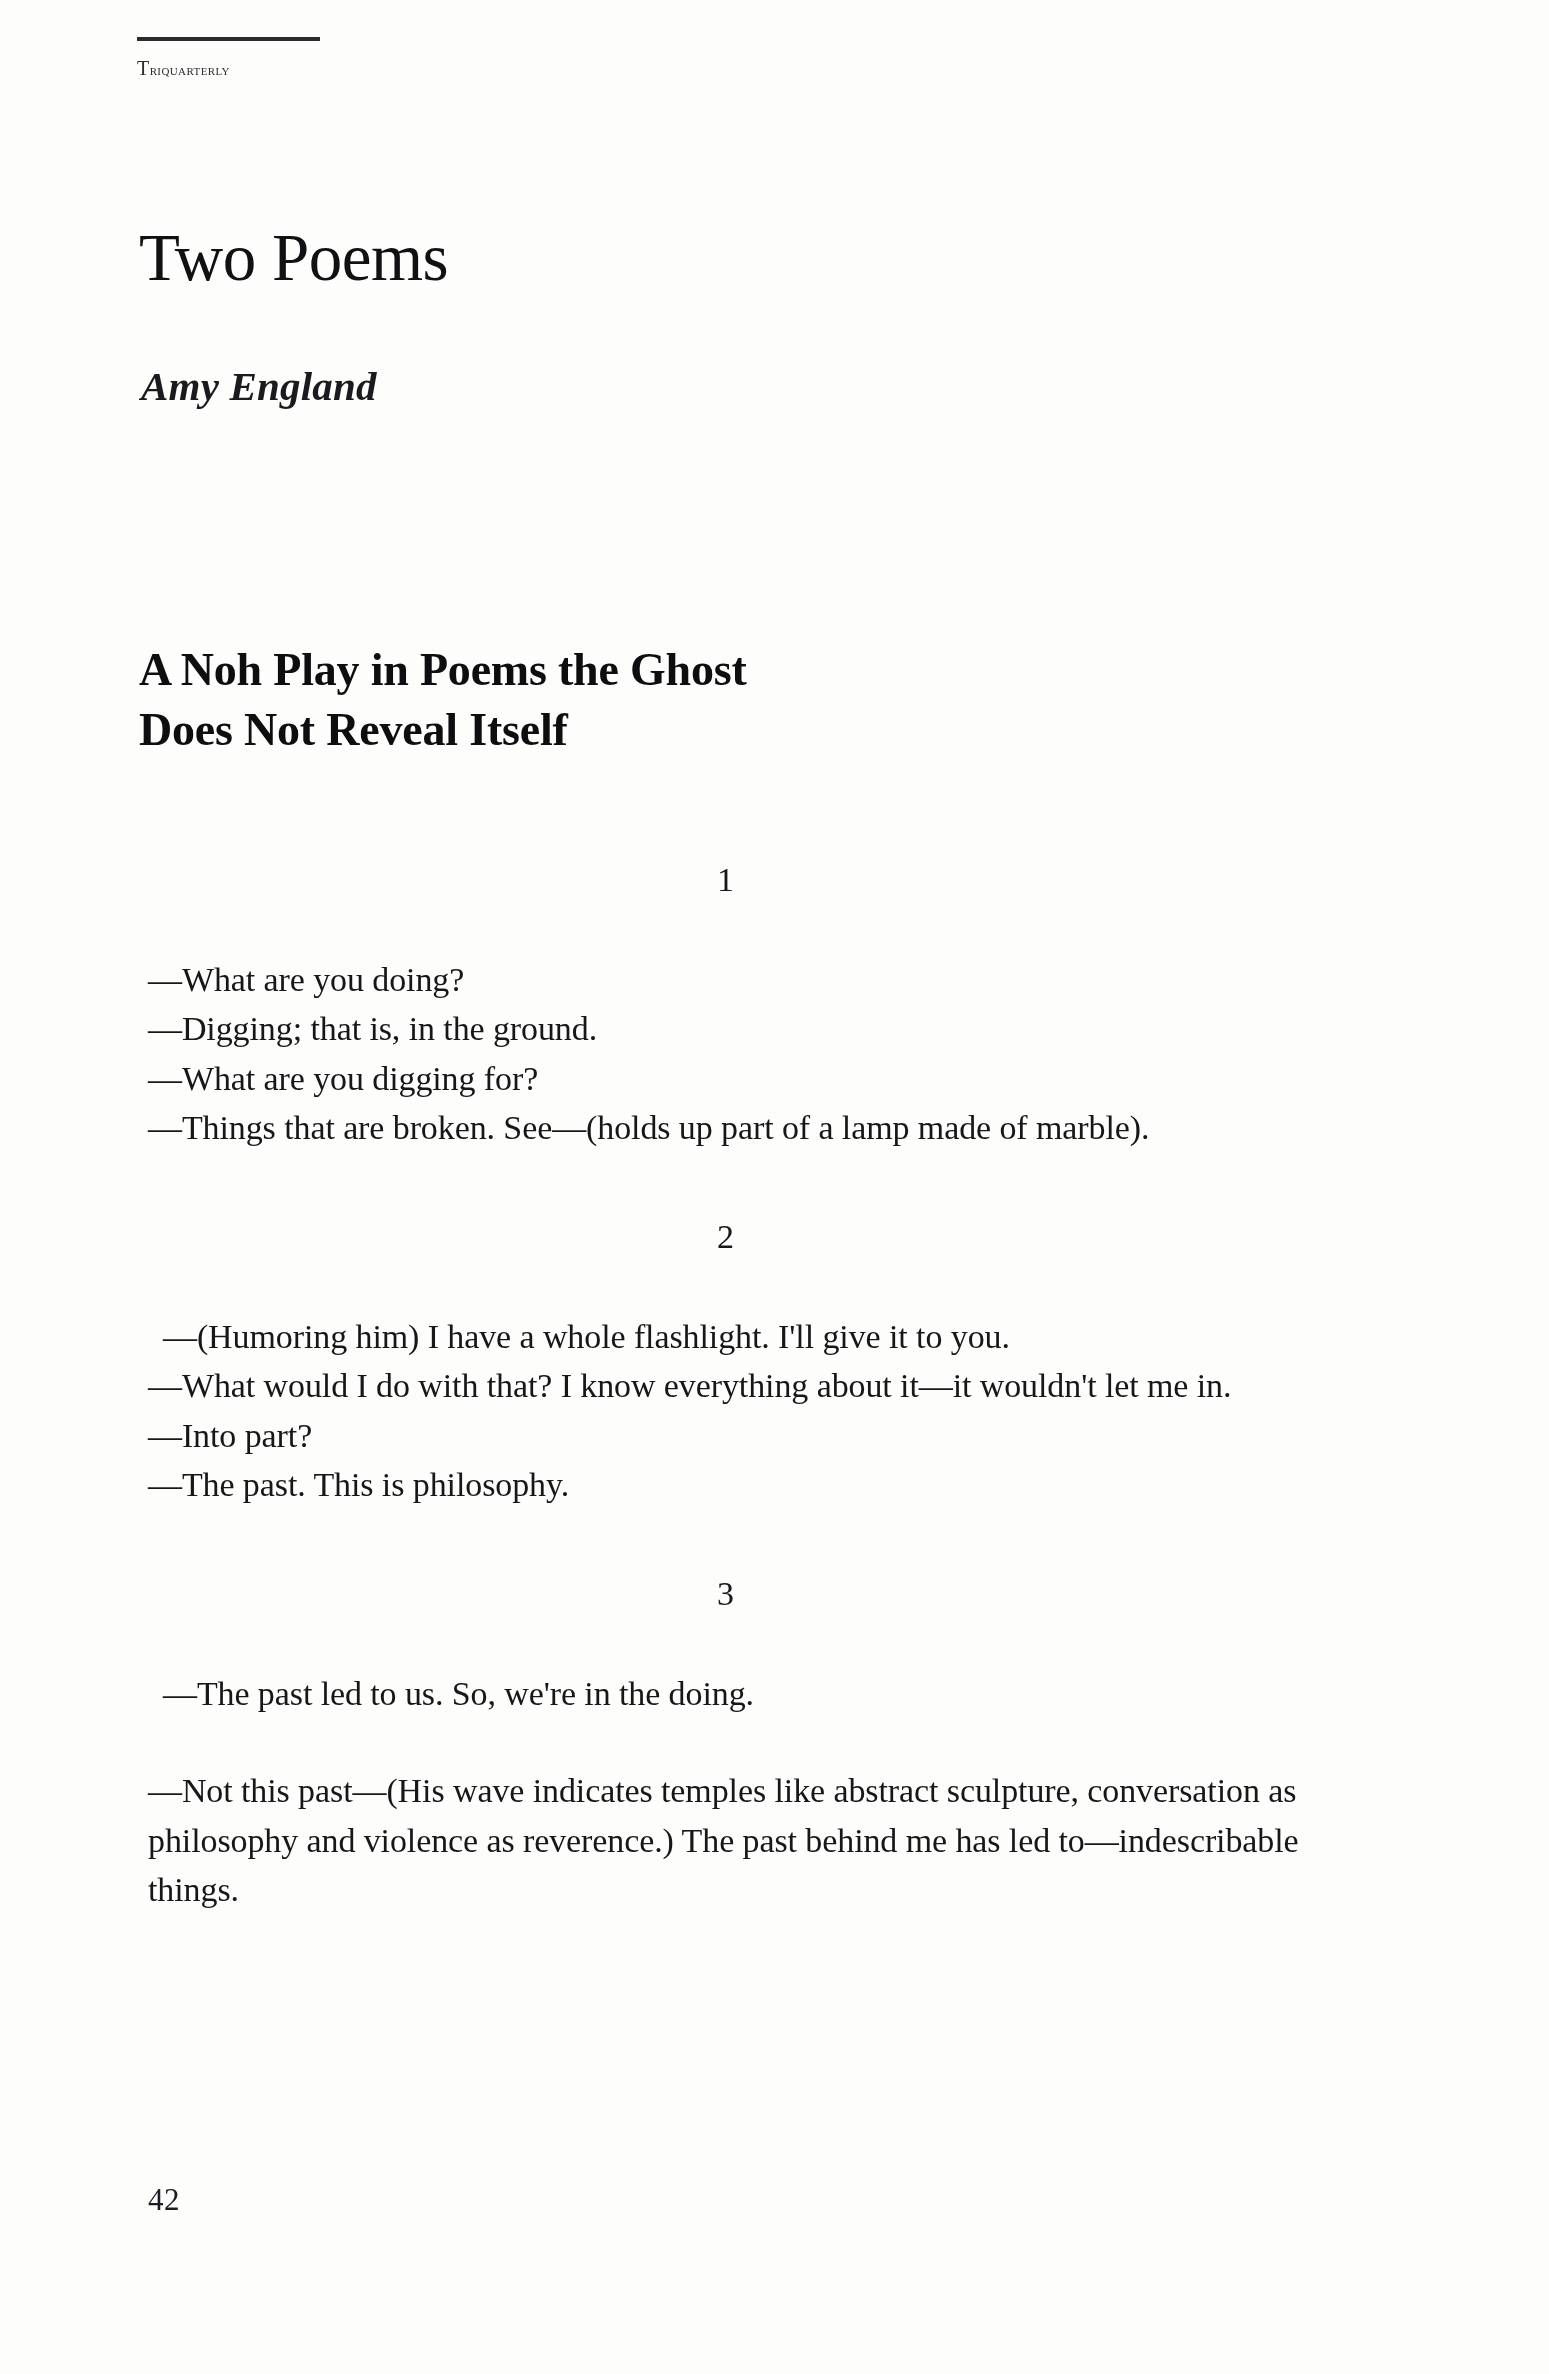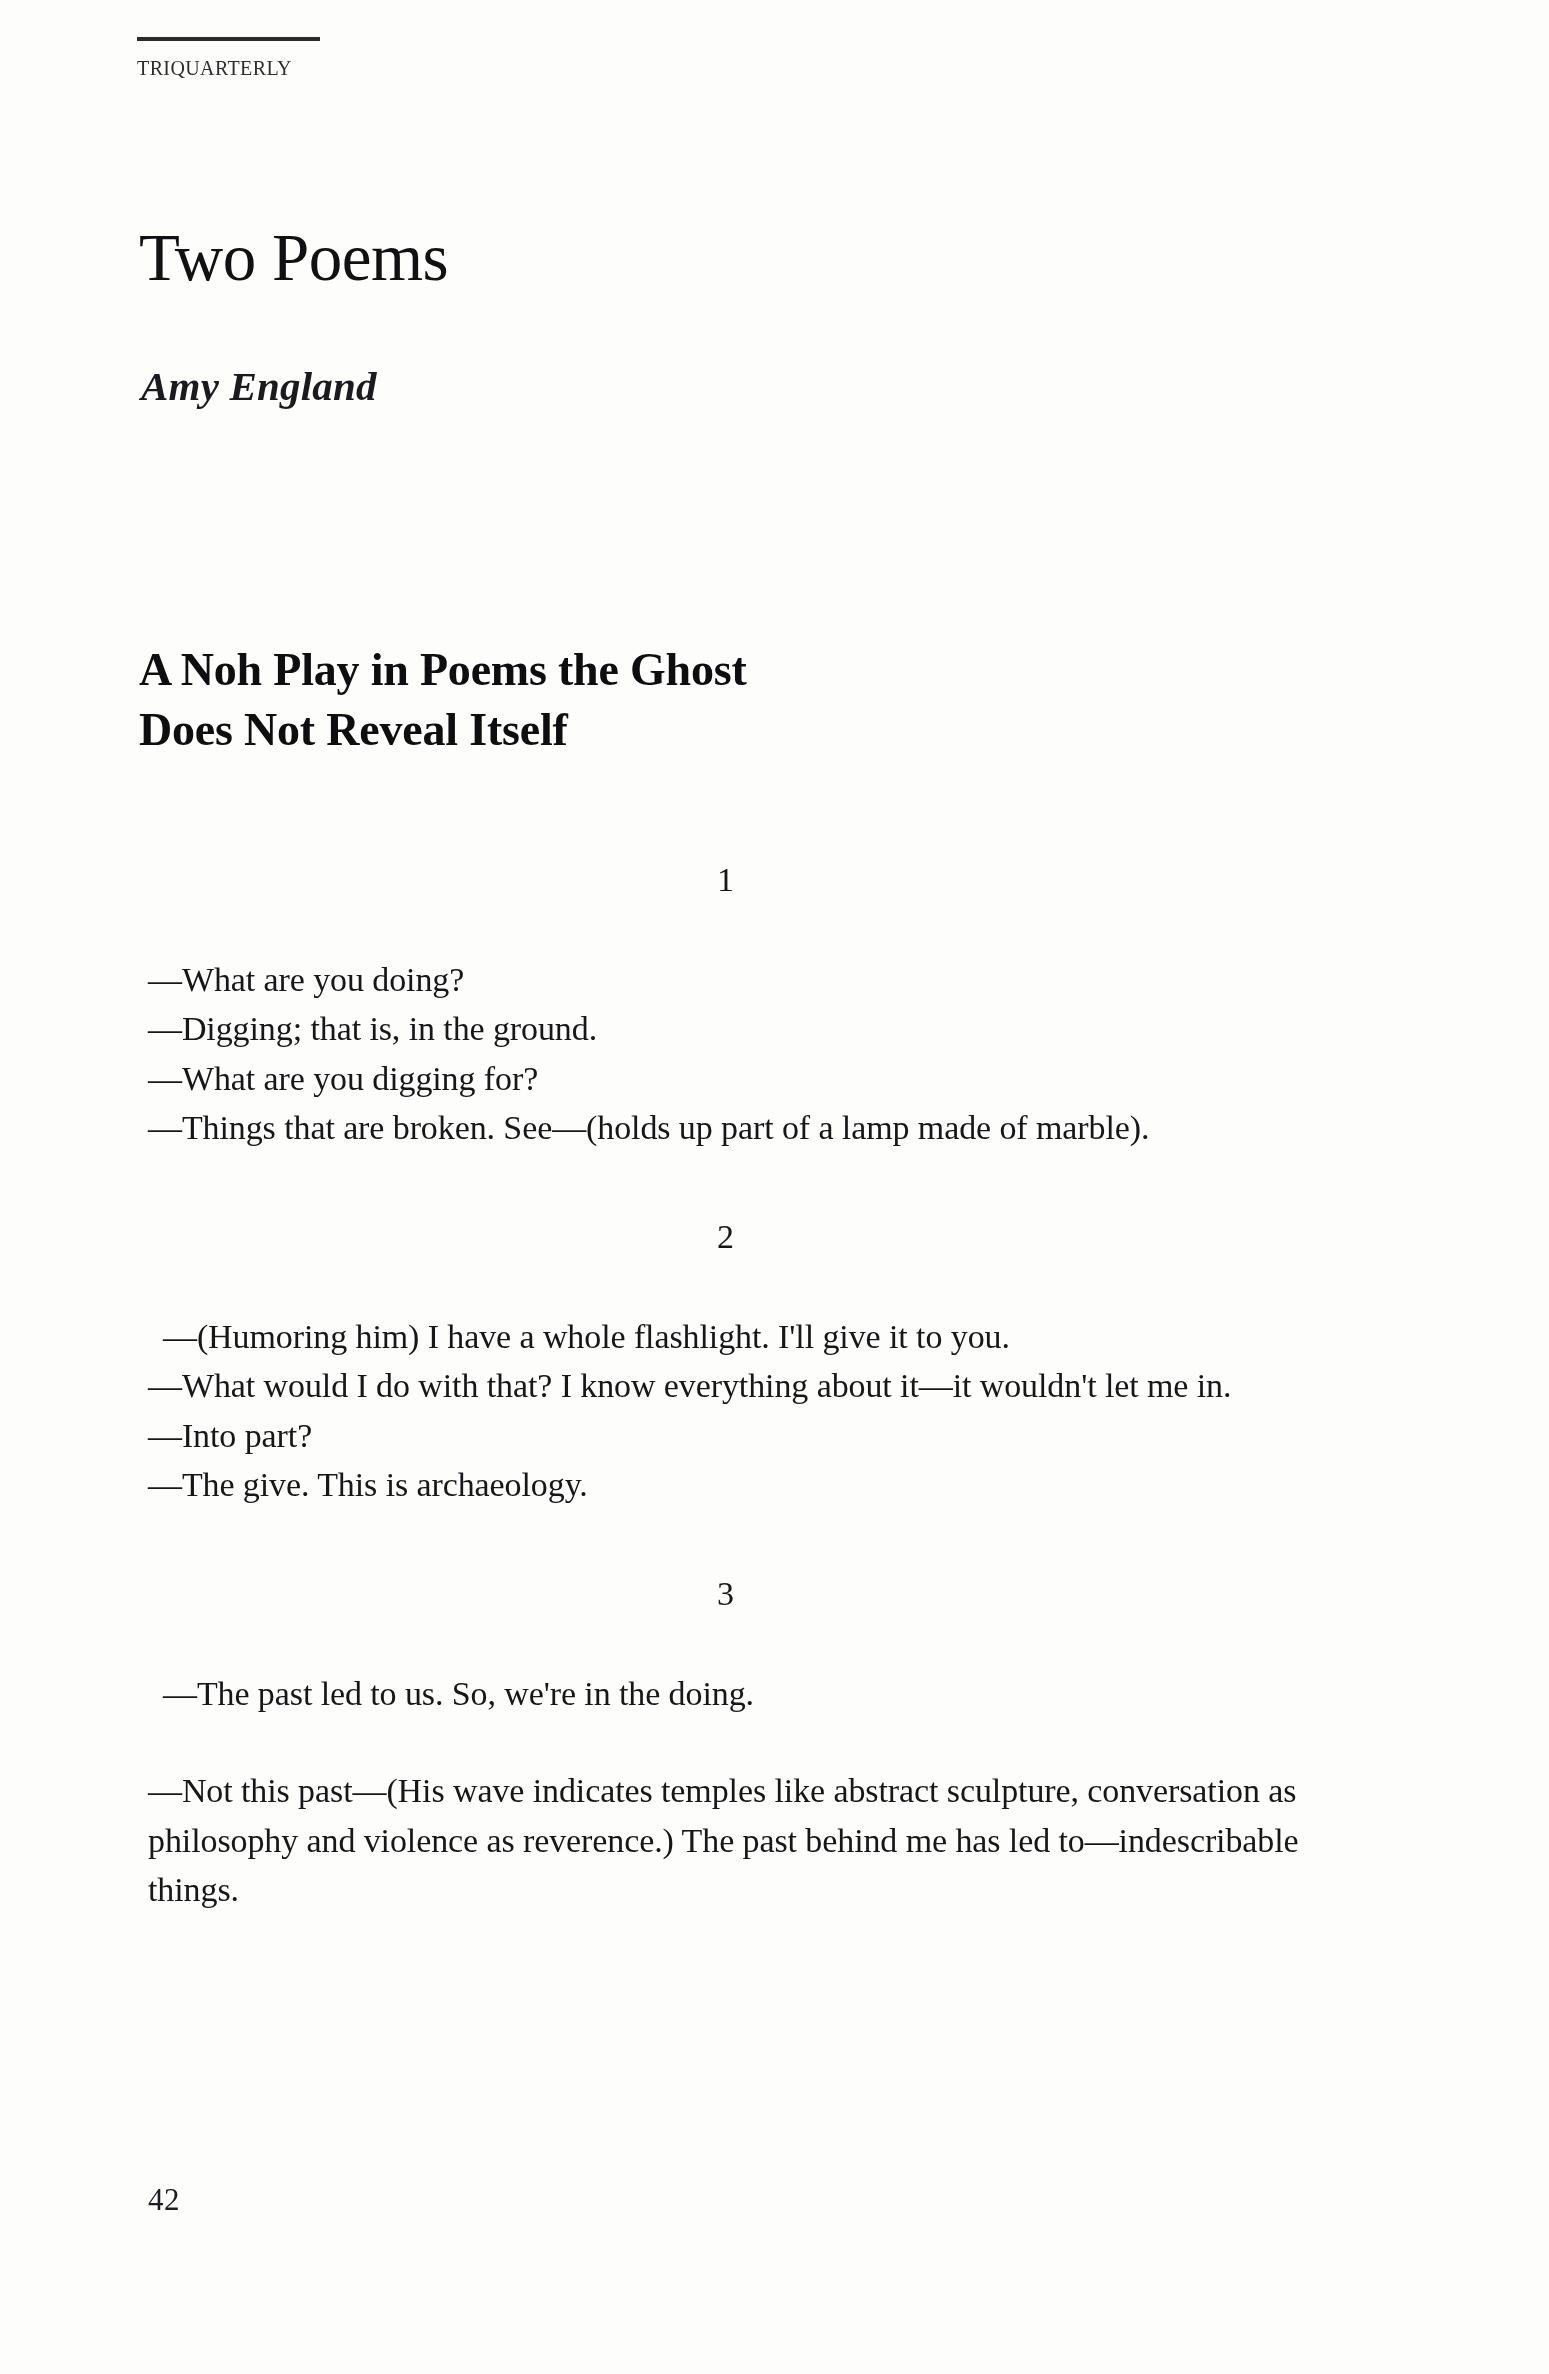--- a/index.html
+++ b/index.html
@@ -25,21 +25,21 @@
     top: 37px;
     width: 278px;
   }
   .running-head-rule {
     width: 183px;
     height: 3.7px;
     background: #2b2b2e;
     margin-bottom: 9.3px;
   }
   .running-head-text {
-    font-size: 28px;
+    font-size: 15px;
     letter-spacing: 0.4px;
     color: #2e2e31;
     font-variant: small-caps;
     text-transform: lowercase;
     white-space: nowrap;
   }
   .running-head-text::first-letter {
     font-size: 28px;
   }
 
@@ -162,21 +162,21 @@
 
     <div class="sp-text-to-num"></div>
 
     <div class="section">
       <div class="section-number">2</div>
       <div class="sp-num-to-text"></div>
       <div class="stanza">
         <div class="line indent">—(Humoring him) I have a whole flashlight. I'll give it to you.</div>
         <div class="line">—What would I do with that? I know everything about it—it wouldn't let me in.</div>
         <div class="line">—Into part?</div>
-        <div class="line">—The give. This is archaeology.</div>
+        <div class="line">—The past. This is philosophy.</div>
       </div>
     </div>
 
     <div class="sp-text-to-num"></div>
 
     <div class="section">
       <div class="section-number">3</div>
       <div class="sp-num-to-text"></div>
       <div class="stanza">
         <div class="line indent">—The past led to us. So, we're in the doing.</div>

